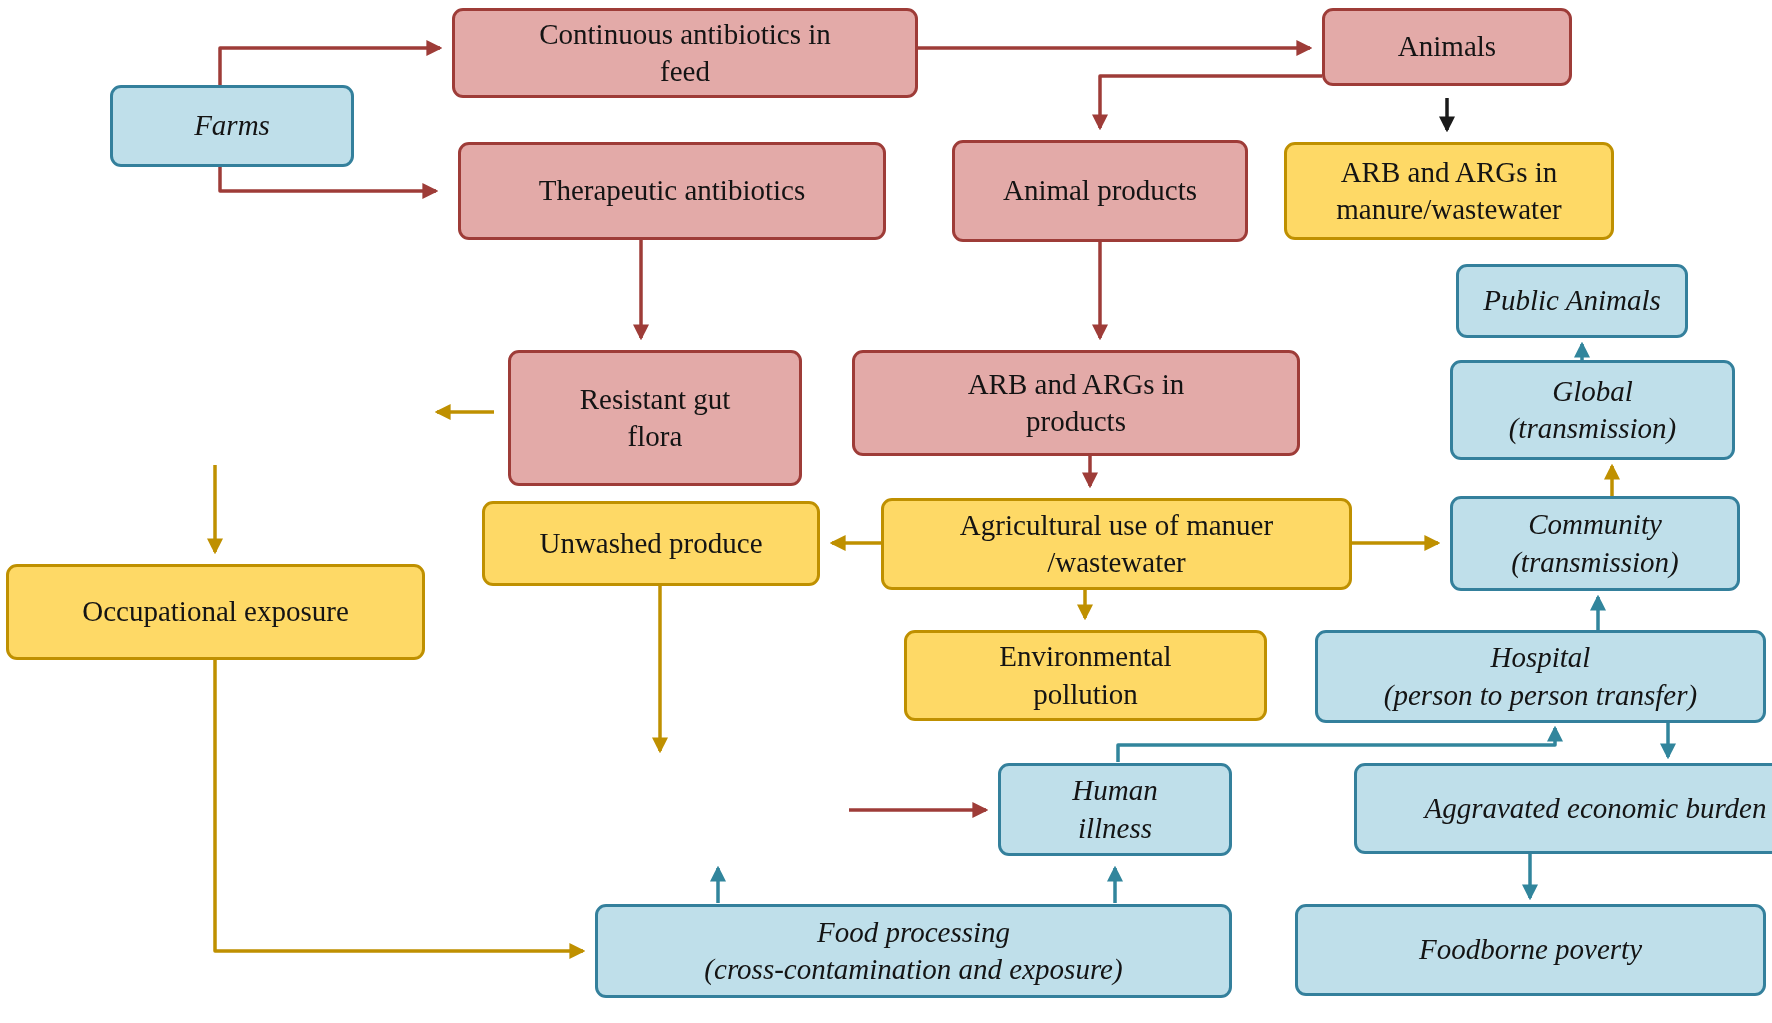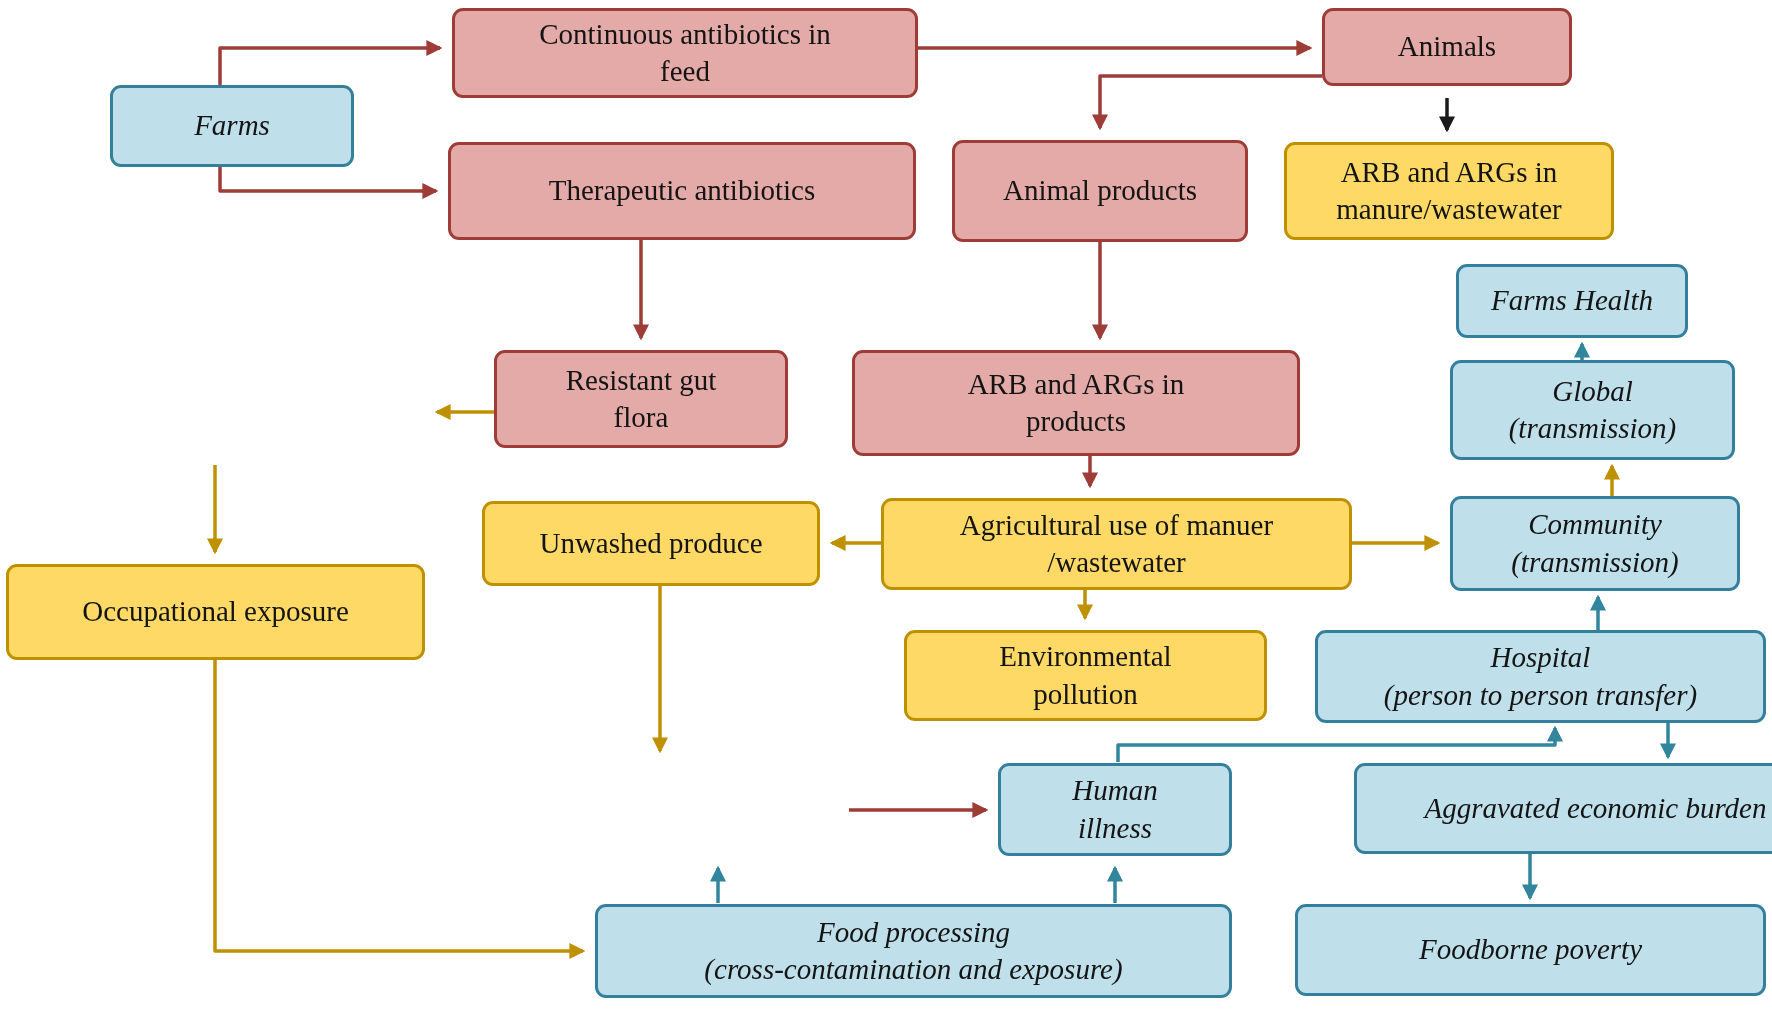--- a/index.html
+++ b/index.html
@@ -79,26 +79,26 @@
     <path class="edge edge-gold" d="M 1612 496 V 466" marker-end="url(#m-gold)"></path>
     <path class="edge edge-teal" d="M 1582 360 V 344" marker-end="url(#m-teal)"></path>
     <path class="edge edge-teal" d="M 1668 723 V 757" marker-end="url(#m-teal)"></path>
     <path class="edge edge-teal" d="M 1530 854 V 898" marker-end="url(#m-teal)"></path>
   </svg>
 
   <div class="node pink" style="left:452px;top:8px;width:466px;height:90px">Continuous antibiotics in
 feed</div>
   <div class="node pink" style="left:1322px;top:8px;width:250px;height:78px">Animals</div>
   <div class="node blue" style="left:110px;top:85px;width:244px;height:82px">Farms</div>
-  <div class="node pink" style="left:448px;top:142px;width:468px;height:98px">Therapeutic antibiotics</div>
+  <div class="node pink" style="left:458px;top:142px;width:428px;height:98px">Therapeutic antibiotics</div>
   <div class="node pink" style="left:952px;top:140px;width:296px;height:102px">Animal products</div>
   <div class="node yellow" style="left:1284px;top:142px;width:330px;height:98px">ARB and ARGs in
 manure/wastewater</div>
-  <div class="node blue" style="left:1456px;top:264px;width:232px;height:74px">Farms Health</div>
-  <div class="node pink" style="left:494px;top:350px;width:294px;height:98px">Resistant gut
+  <div class="node blue" style="left:1456px;top:264px;width:232px;height:74px">Public Animals</div>
+  <div class="node pink" style="left:508px;top:350px;width:294px;height:136px">Resistant gut
 flora</div>
   <div class="node pink" style="left:852px;top:350px;width:448px;height:106px">ARB and ARGs in
 products</div>
   <div class="node blue" style="left:1450px;top:360px;width:285px;height:100px">Global
 (transmission)</div>
   <div class="node yellow" style="left:482px;top:501px;width:338px;height:85px">Unwashed produce</div>
   <div class="node yellow" style="left:881px;top:498px;width:471px;height:92px">Agricultural use of manuer
 /wastewater</div>
   <div class="node blue" style="left:1450px;top:496px;width:290px;height:95px">Community
 (transmission)</div>

